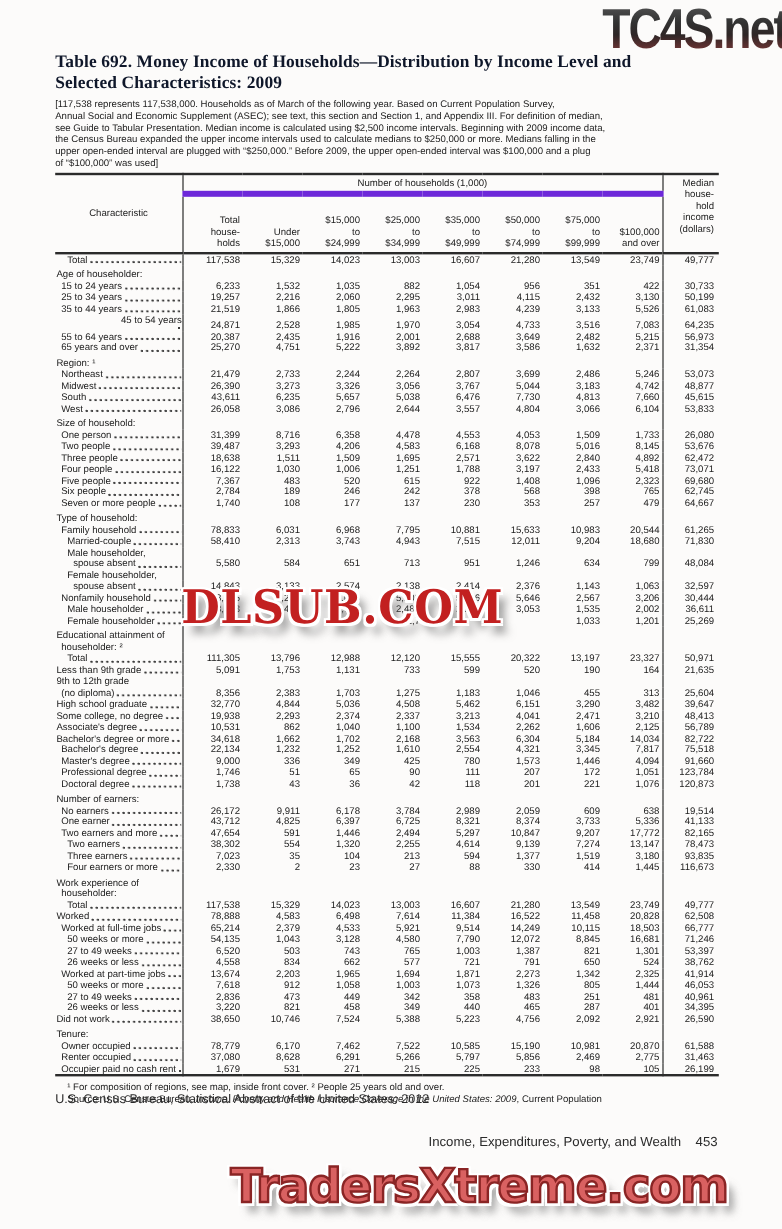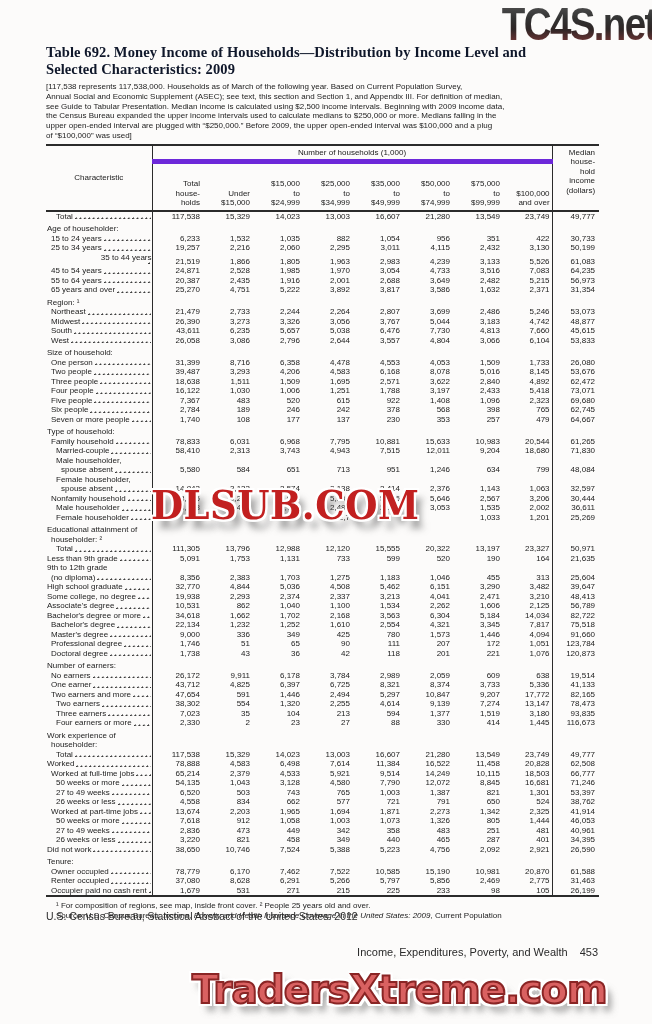--- a/index.html
+++ b/index.html
@@ -206,38 +206,38 @@
           <td class="num">2,060</td>
           <td class="num">2,295</td>
           <td class="num">3,011</td>
           <td class="num">4,115</td>
           <td class="num">2,432</td>
           <td class="num">3,130</td>
           <td class="med">50,199</td>
         </tr>
         <tr>
           <td class="char">
-            <div class="lab" style="padding-left: 5px; flex-direction: column;">
+            <div class="lab" style="padding-left: 5px;">
               <span class="txt">35 to 44 years</span>
               <span class="lead"></span>
             </div>
           </td>
           <td class="num">21,519</td>
           <td class="num">1,866</td>
           <td class="num">1,805</td>
           <td class="num">1,963</td>
           <td class="num">2,983</td>
           <td class="num">4,239</td>
           <td class="num">3,133</td>
           <td class="num">5,526</td>
           <td class="med">61,083</td>
         </tr>
         <tr>
           <td class="char">
-            <div class="lab" style="padding-left: 5px;">
+            <div class="lab" style="padding-left: 5px; flex-direction: column;">
               <span class="txt">45 to 54 years</span>
               <span class="lead"></span>
             </div>
           </td>
           <td class="num">24,871</td>
           <td class="num">2,528</td>
           <td class="num">1,985</td>
           <td class="num">1,970</td>
           <td class="num">3,054</td>
           <td class="num">4,733</td>

